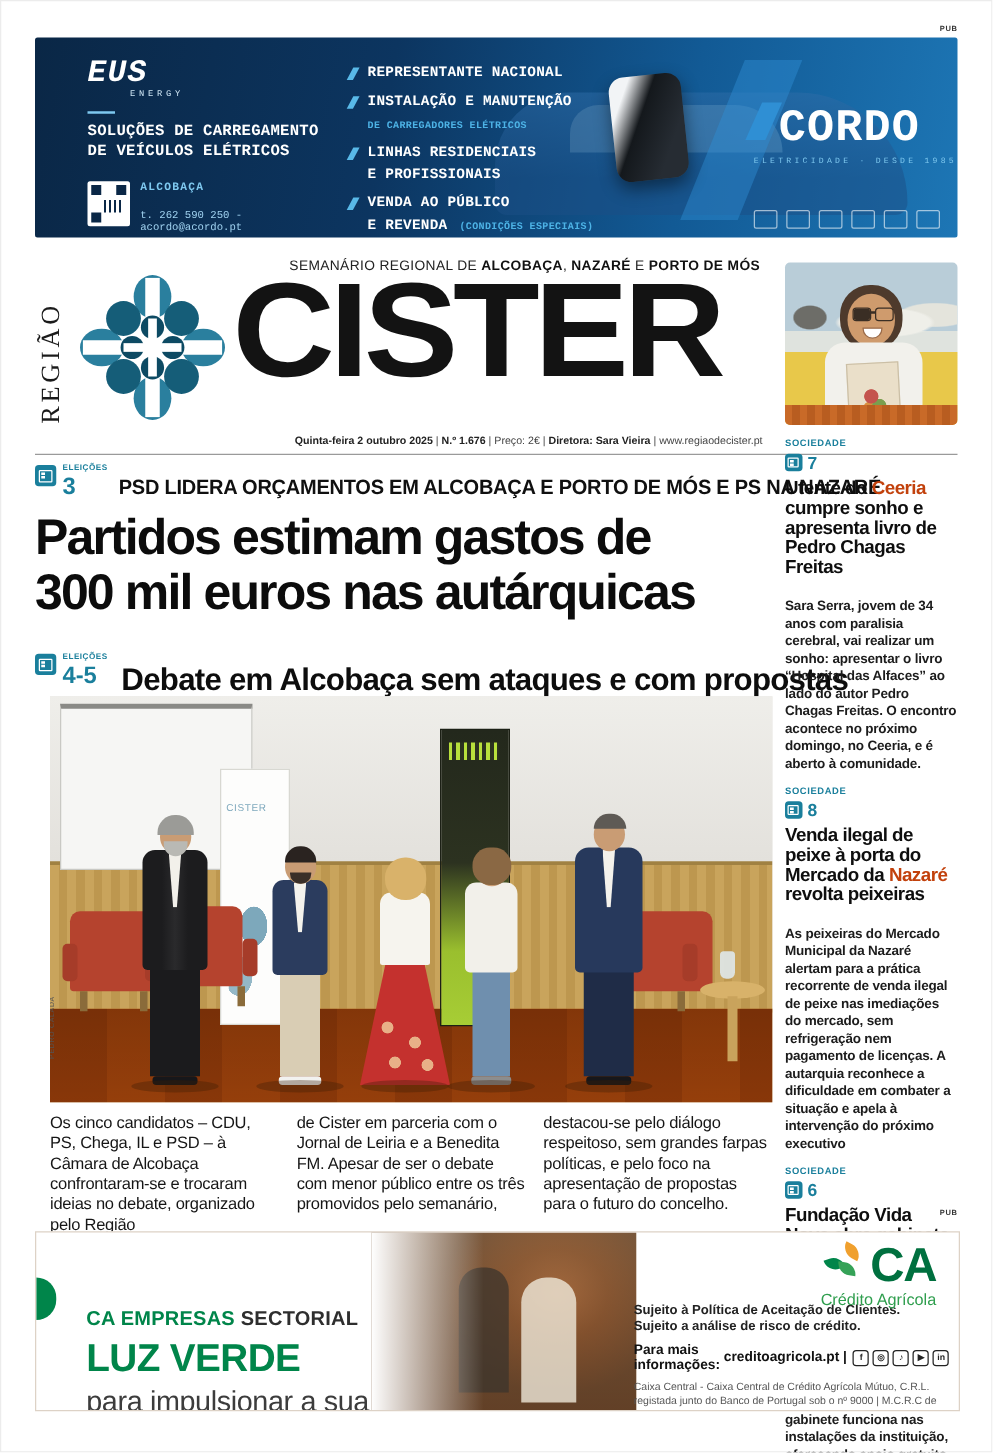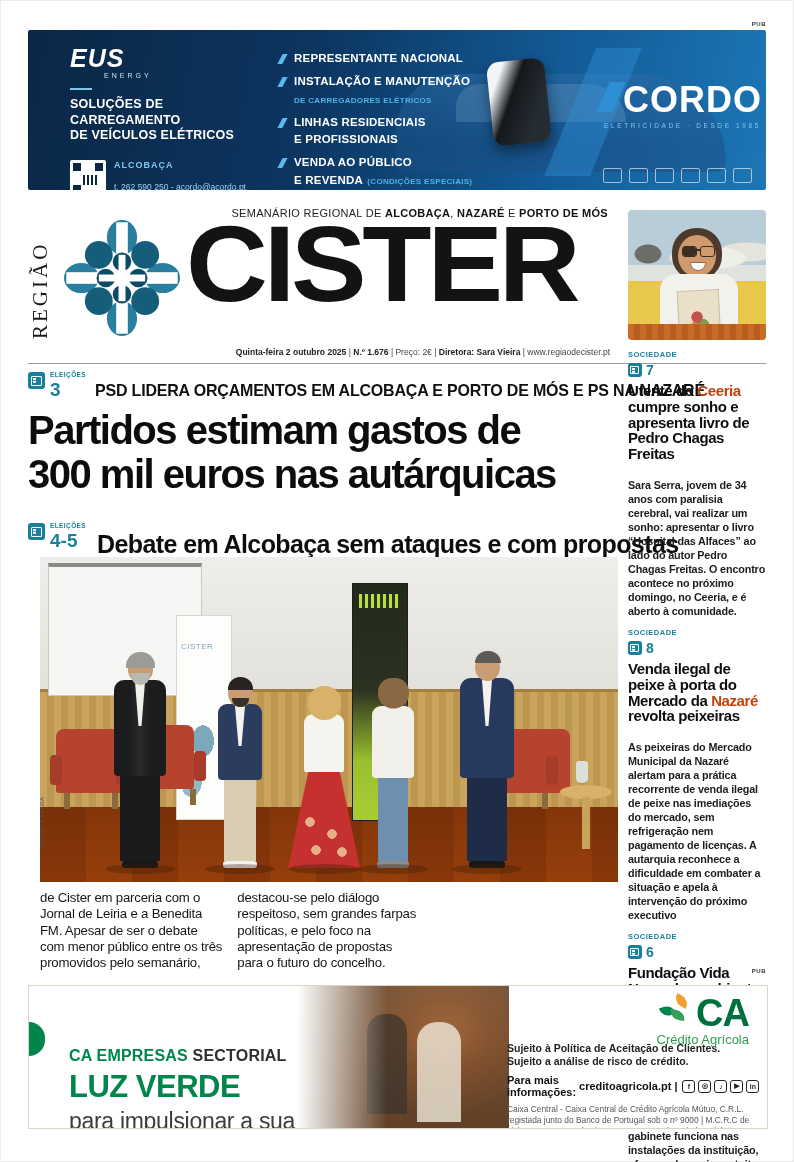--- a/index.html
+++ b/index.html
@@ -1,21 +1,21 @@
 <!DOCTYPE html>
 <html><head>
 <meta charset="utf-8">
 <style>
   html,body{margin:0;padding:0;background:#ffffff;}
   .page{position:relative;width:794px;height:1162px;background:#fff;overflow:hidden;
         font-family:"Liberation Sans",sans-serif;color:#111;box-shadow:inset 0 0 0 1px #ececec;}
   .pub{position:absolute;font-size:6px;font-weight:700;color:#333;letter-spacing:.5px;}
   
   .top-ad{position:absolute;left:28px;top:30px;width:738px;height:160px;border-radius:2px;
-    background:linear-gradient(100deg,#0a2746 0%,#0c3560 38%,#125a95 70%,#1d76b5 100%);overflow:hidden;}
+    background:linear-gradient(100deg,#0a2746 0%,#0c3560 38%,#125a95 70%,#1d76b5 100%);overflow:hidden;font-family:Liberation Mono, monospace;}
   .top-ad .slash-deco{position:absolute;right:150px;top:18px;width:46px;height:128px;background:#2f8fd4;
     transform:skewX(-22deg);opacity:.45;}
   .car-sil{position:absolute;right:40px;bottom:18px;width:330px;height:98px;border-radius:60px 90px 10px 10px;
     background:linear-gradient(180deg,#2f6da8 0%,#1c4f86 70%);opacity:.5;}
   .car-sil::after{content:"";position:absolute;left:60px;top:10px;width:170px;height:38px;border-radius:30px 50px 0 0;background:#8fb8d8;opacity:.5;}
   .eus-block{position:absolute;left:42px;top:16px;width:200px;color:#fff;}
   .eus-logo{font-size:25px;font-weight:700;font-style:italic;letter-spacing:1px;color:#fff;line-height:1;}
   .eus-sub{font-size:7px;letter-spacing:3px;color:#cfe6f5;margin:1px 0 0 34px;}
   .eus-line{width:22px;height:2px;background:#7ec8ef;margin:9px 0 7px 0;}
   .eus-tag{font-size:12.5px;font-weight:700;letter-spacing:.2px;line-height:1.25;}
@@ -363,20 +363,21 @@
       <div class="head"></div>
         <div class="torso"></div>
         <div class="legs"></div>
         <div class="shoes"></div>
         <div class="shadow"></div>
     </div>
     <div class="credit">PEDRO CALADA</div>
   </div>
 
   <div class="cols">
+    <div>Os cinco candidatos – CDU, PS, Chega, IL e PSD – à Câmara de Alcobaça confrontaram-se e trocaram ideias no debate, organizado pelo Região</div>
     <div>de Cister em parceria com o Jornal de Leiria e a Benedita FM. Apesar de ser o debate com menor público entre os três promovidos pelo semanário,</div>
     <div>destacou-se pelo diálogo respeitoso, sem grandes farpas políticas, e pelo foco na apresentação de propostas para o futuro do concelho.</div>
   </div>
 
   <div class="sidebar">
     <div class="sb-photo">
       <div class="sb-town"></div>
       <div class="sb-woman">
         <div class="sb-hair"></div>
           <div class="sb-face"></div>

